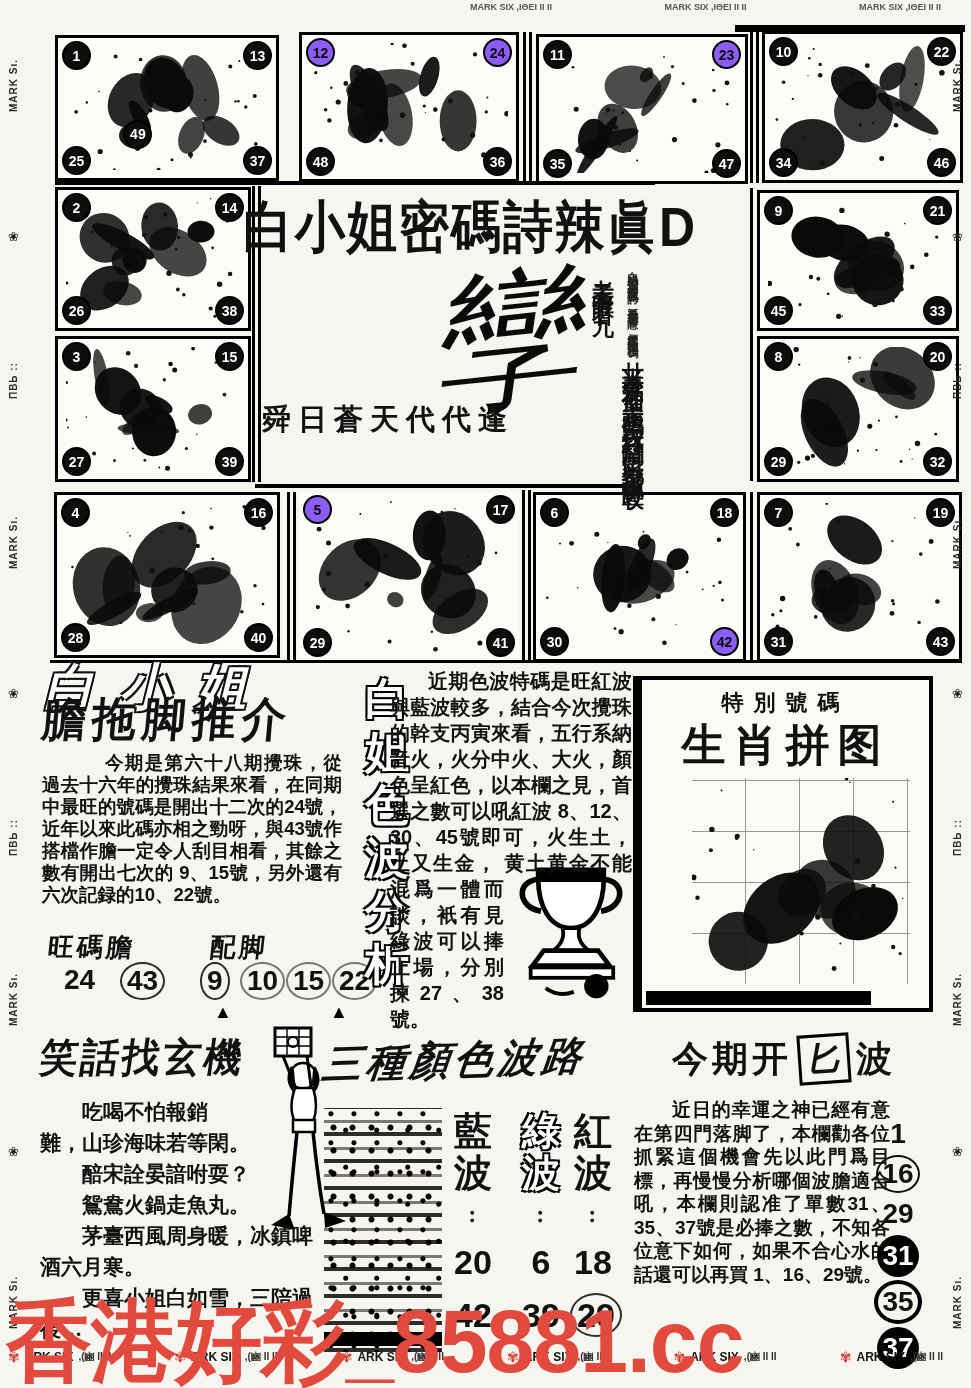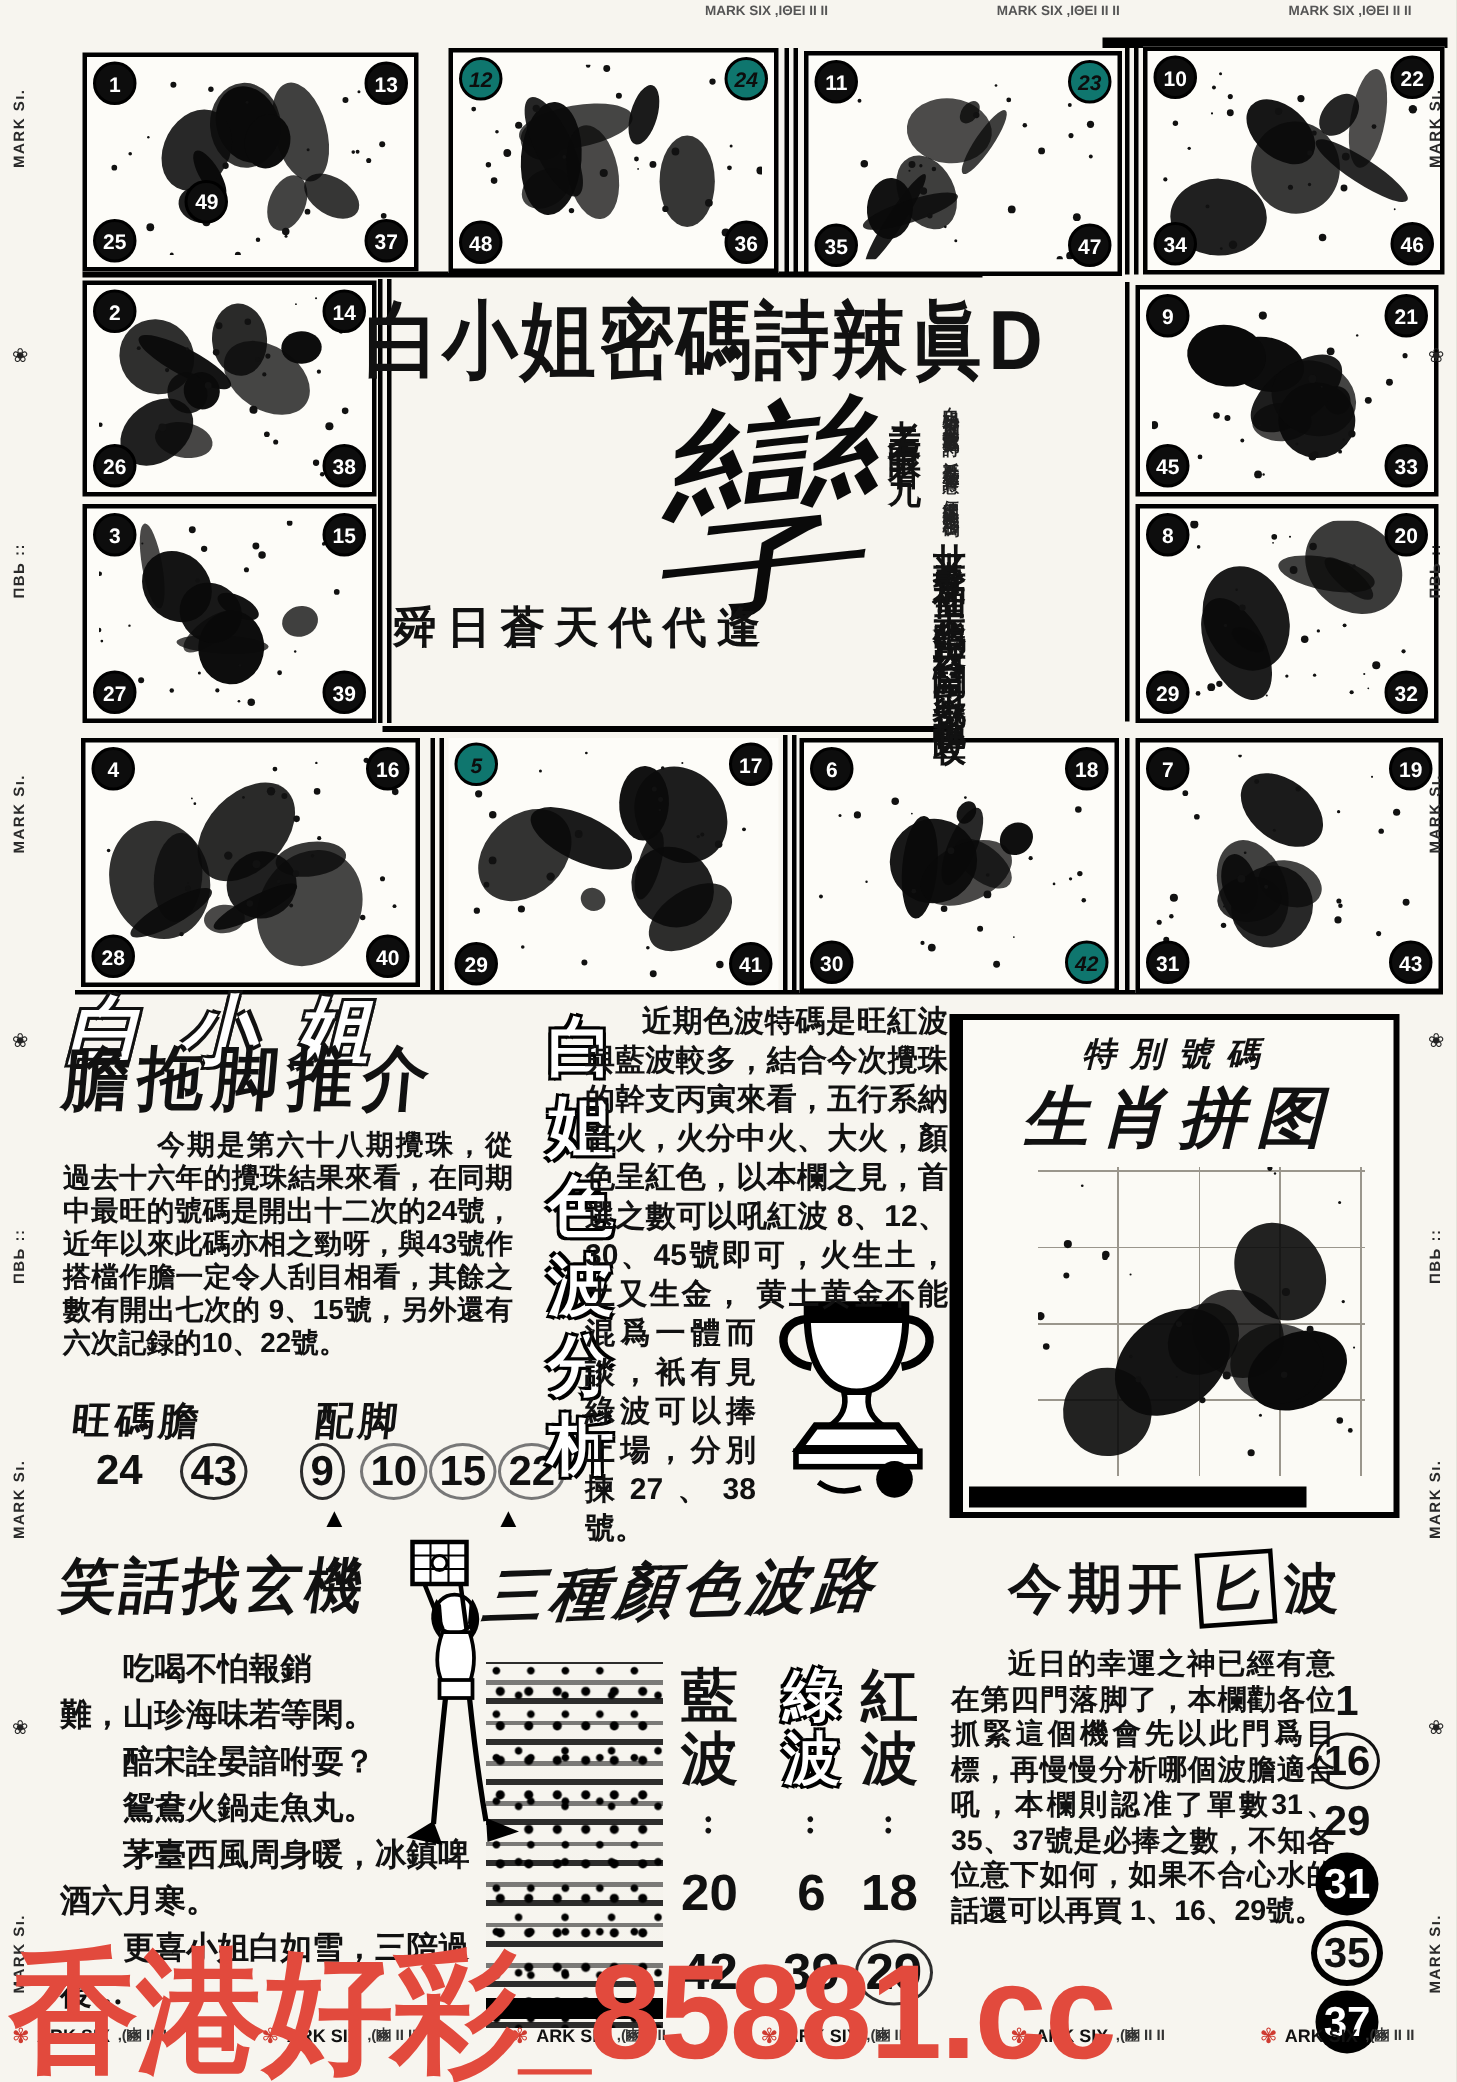--- a/index.html
+++ b/index.html
@@ -20,21 +20,21 @@
   .botstrip .bt2{font-size:10px;font-weight:bold;color:#333;}
   .botstrip .bf{font-size:14px;color:#cf3b31;}
   .watermark{position:absolute;left:6px;top:1284px;font-size:86px;font-weight:800;color:#e24a3d;
              letter-spacing:-1px;z-index:30;white-space:nowrap;transform:scaleY(1.04);}
   
   .panel{position:absolute;background:#fdfcf8;border:3px solid #000;box-sizing:border-box;}
   .art{position:absolute;inset:8px;overflow:hidden;}
   .badge{position:absolute;width:25px;height:25px;border-radius:50%;background:#0d0d0d;color:#fff;
          font-size:14px;font-weight:bold;display:flex;align-items:center;justify-content:center;
          border:2px solid #000;z-index:3;}
-  .badge.ring{background:#0f766e;color:#0d0d0d;font-style:italic;}
+  .badge.ring{background:#8b5cf6;color:#0d0d0d;}
   .tl{top:3px;left:4px;} .tr{top:3px;right:4px;} .bl{bottom:3px;left:4px;} .br{bottom:3px;right:4px;}
   .ml{top:44%;left:30%;margin-top:20px;}
   .bar{position:absolute;background:#000;}
   .vrule{position:absolute;width:9px;border-left:3px solid #000;border-right:3px solid #000;box-sizing:border-box;}
   .vline{position:absolute;width:3px;background:#000;}
   
   .mast-title{position:absolute;left:243px;top:194px;width:515px;font-size:50px;font-weight:900;
               letter-spacing:2px;transform:scaleY(1.12);white-space:nowrap;}
   .callig{position:absolute;left:428px;top:268px;font-size:148px;line-height:1;
           font-family:"Liberation Serif",serif;font-style:italic;transform:rotate(-6deg);color:#0a0a0a;}
@@ -62,21 +62,21 @@
   .sebo{position:absolute;left:330px;top:666px;width:302px;height:365px;}
   .sebo-title{position:absolute;left:0;top:6px;width:48px;font-size:44px;line-height:53px;font-weight:900;
               word-break:break-all;color:#fff;
               text-shadow:-2px -2px 0 #000,2px -2px 0 #000,-2px 2px 0 #000,2px 2px 0 #000;margin-left:35px;}
   .sebo-body{position:absolute;left:60px;top:2px;width:242px;font-size:20px;line-height:26px;
              font-weight:600;text-align:justify;}
   .sebo-body .lead{text-indent:2em;margin-left:38px;}
   .trophy{float:right;width:122px;height:146px;margin:6px 0 0 6px;shape-outside:inset(0);}
   
   .puz{position:absolute;left:633px;top:676px;width:300px;height:336px;border:4px solid #000;
-       border-left-width:9px;box-sizing:border-box;background:#fbfaf5;font-style:italic;}
+       border-left-width:9px;box-sizing:border-box;background:#fbfaf5;}
   .puz-kicker{position:absolute;left:0;right:0;top:8px;text-align:center;font-size:22px;font-weight:900;
               letter-spacing:10px;}
   .puz-title{position:absolute;left:0;right:0;top:36px;text-align:center;font-size:44px;font-weight:900;
              letter-spacing:8px;}
   .puz-art{position:absolute;left:50px;top:98px;width:218px;height:206px;
            background:
              repeating-linear-gradient(0deg,transparent 0 50px,#9a968c 50px 51px),
              repeating-linear-gradient(90deg,transparent 0 53px,#9a968c 53px 54px);}
   .puz-bar{position:absolute;left:4px;right:58px;bottom:3px;height:14px;background:#000;}
   

